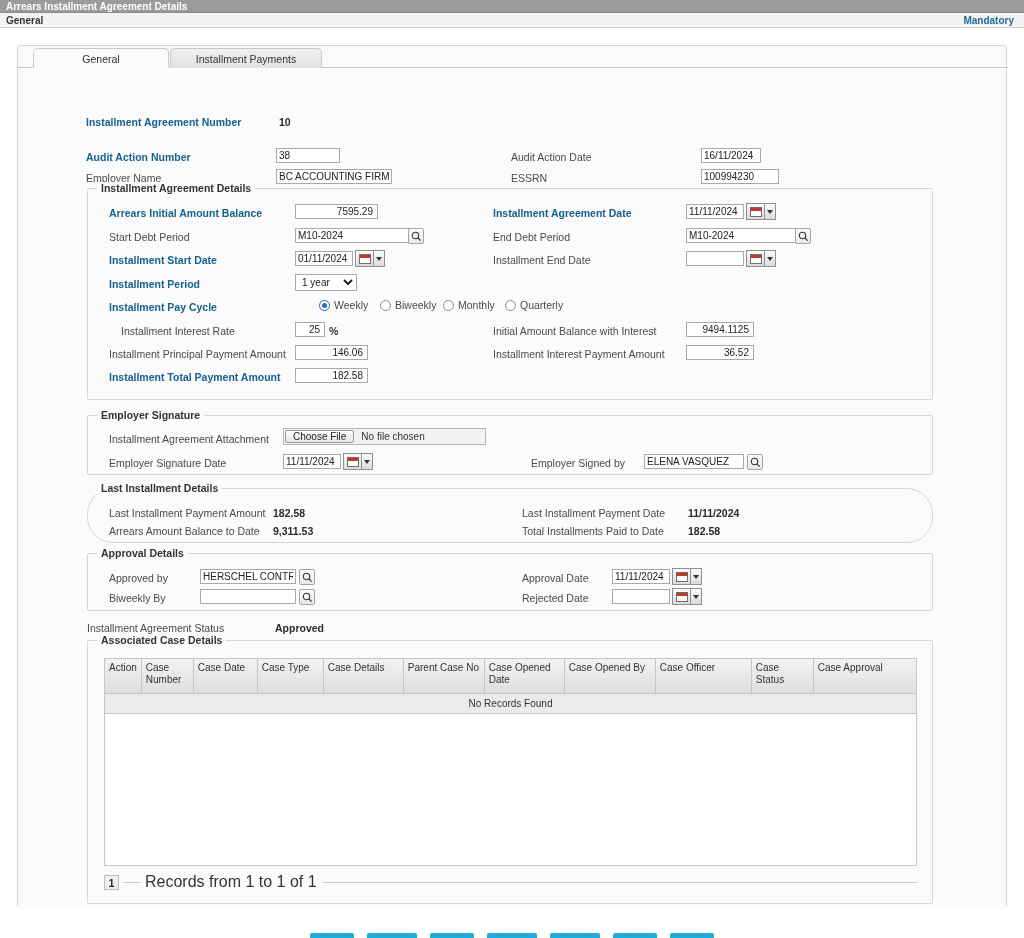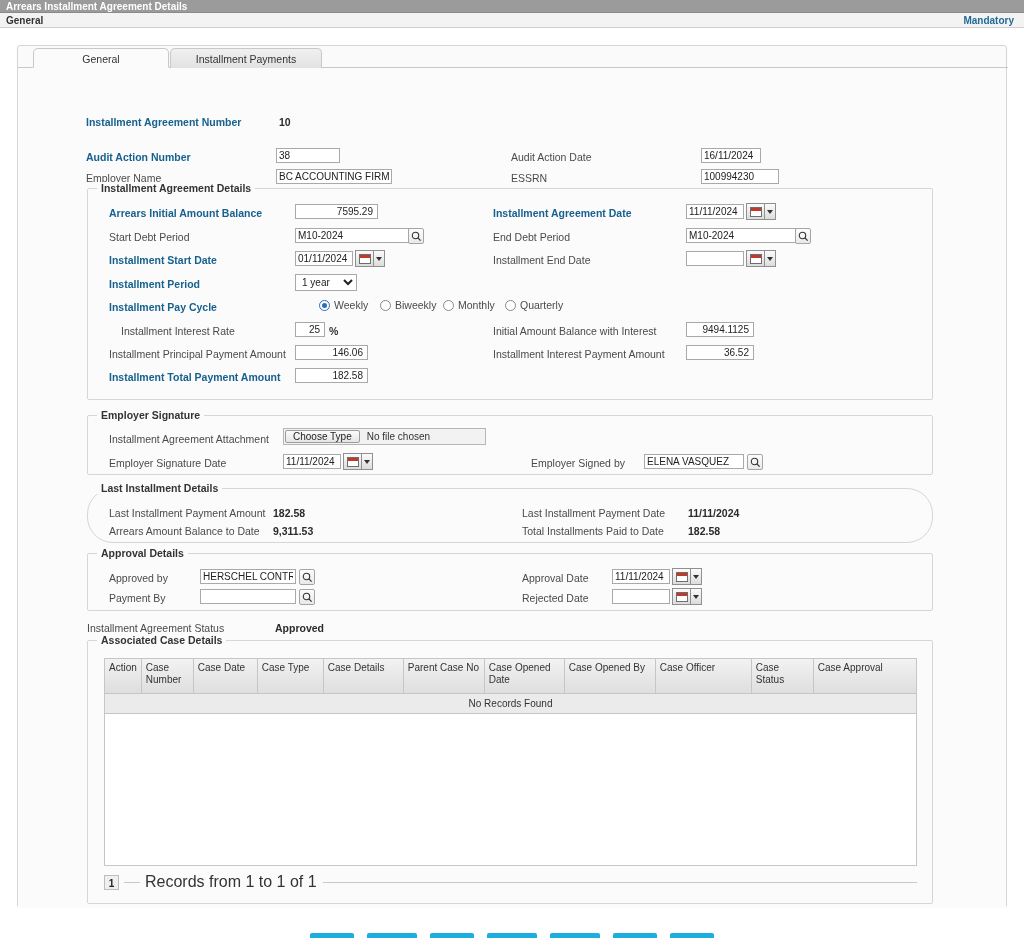--- a/index.html
+++ b/index.html
@@ -474,21 +474,21 @@
 
         <div class="lbl req" style="left:21px; top:182px;">Installment Total Payment Amount</div>
         <input class="tb num" style="left: 207px; top: 179px; width: 73px;" value="182.58">
       </div>
 
       <div class="fs" style="left:69px; top:347px; width:846px; height:60px;">
         <div class="legend">Employer Signature</div>
 
         <div class="lbl" style="left:21px; top:17px;">Installment Agreement Attachment</div>
         <div class="fileinput" style="left:195px; top:12px; width:203px;">
-          <div class="choose">Choose Type</div>
+          <div class="choose">Choose File</div>
           <div class="fname">No file chosen</div>
         </div>
 
         <div class="lbl" style="left:21px; top:41px;">Employer Signature Date</div>
         <input class="tb" style="left: 195px; top: 38px; width: 58px;" value="11/11/2024">
         <div class="calgrp" style="left:255px; top:37px;">
           <div class="calbtn">
               <div class="calico"></div>
             </div>
           <div class="caldrop">
@@ -538,21 +538,21 @@
         <input class="tb" style="left: 524px; top: 15px; width: 58px;" value="11/11/2024">
         <div class="calgrp" style="left:584px; top:14px;">
           <div class="calbtn">
               <div class="calico"></div>
             </div>
           <div class="caldrop">
               <div class="caret"></div>
             </div>
         </div>
 
-        <div class="lbl" style="left:21px; top:38px;">Payment By</div>
+        <div class="lbl" style="left:21px; top:38px;">Biweekly By</div>
         <input class="tb" style="left: 112px; top: 35px; width: 96px;" value="">
         <div class="mag" style="left:211px; top:35px;">
           <svg width="11" height="11" viewBox="0 0 11 11">
               <circle cx="4.5" cy="4.5" r="3.2" fill="none" stroke="#333" stroke-width="1.1"></circle>
               <line x1="6.9" y1="6.9" x2="9.6" y2="9.6" stroke="#333" stroke-width="1.3"></line>
             </svg>
         </div>
 
         <div class="lbl" style="left:434px; top:38px;">Rejected Date</div>
         <input class="tb" style="left: 524px; top: 35px; width: 58px;" value="">

